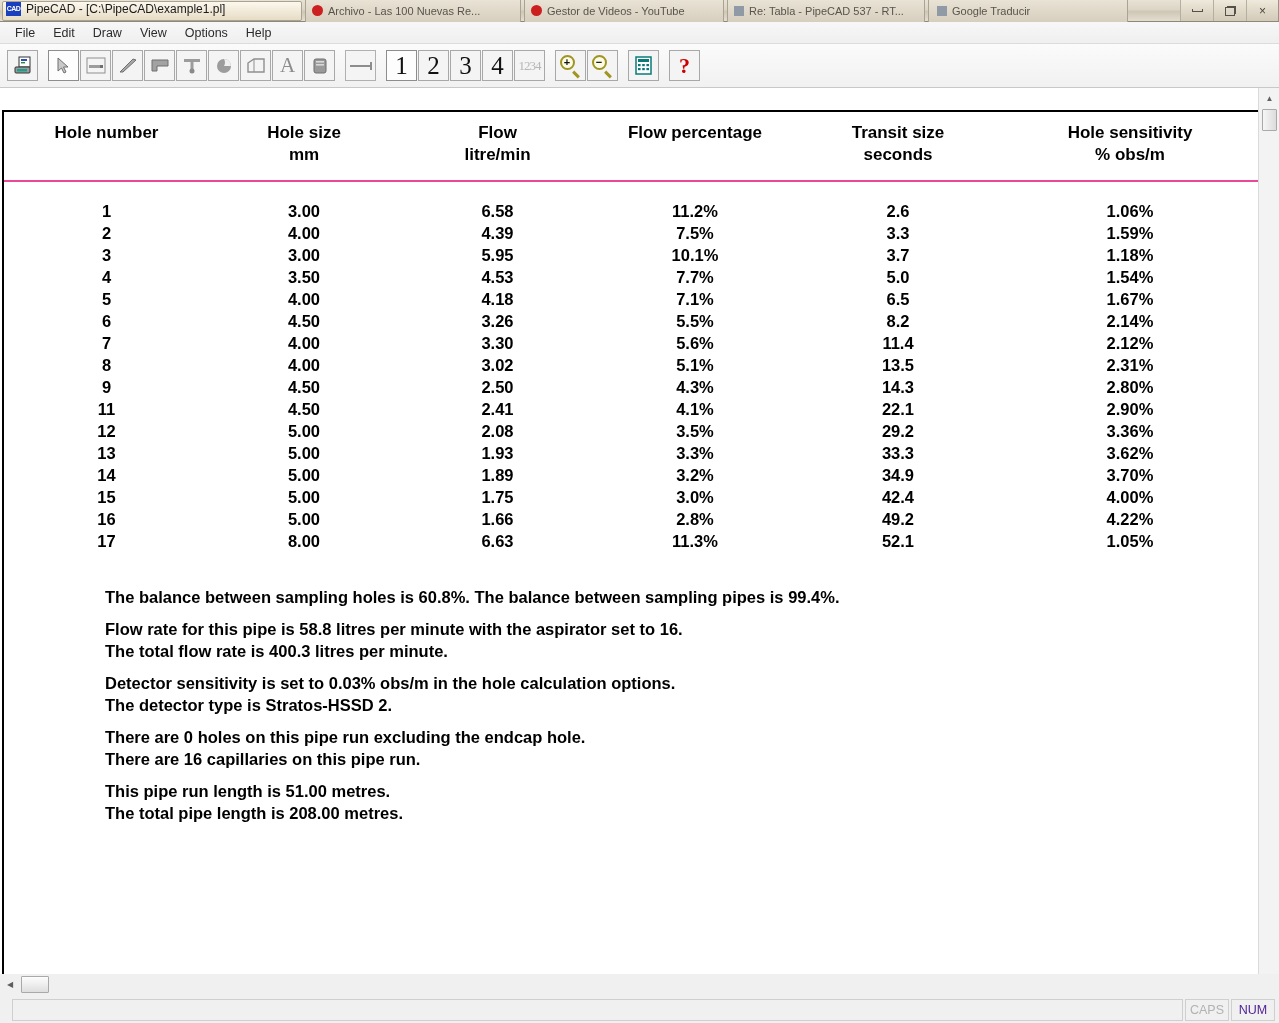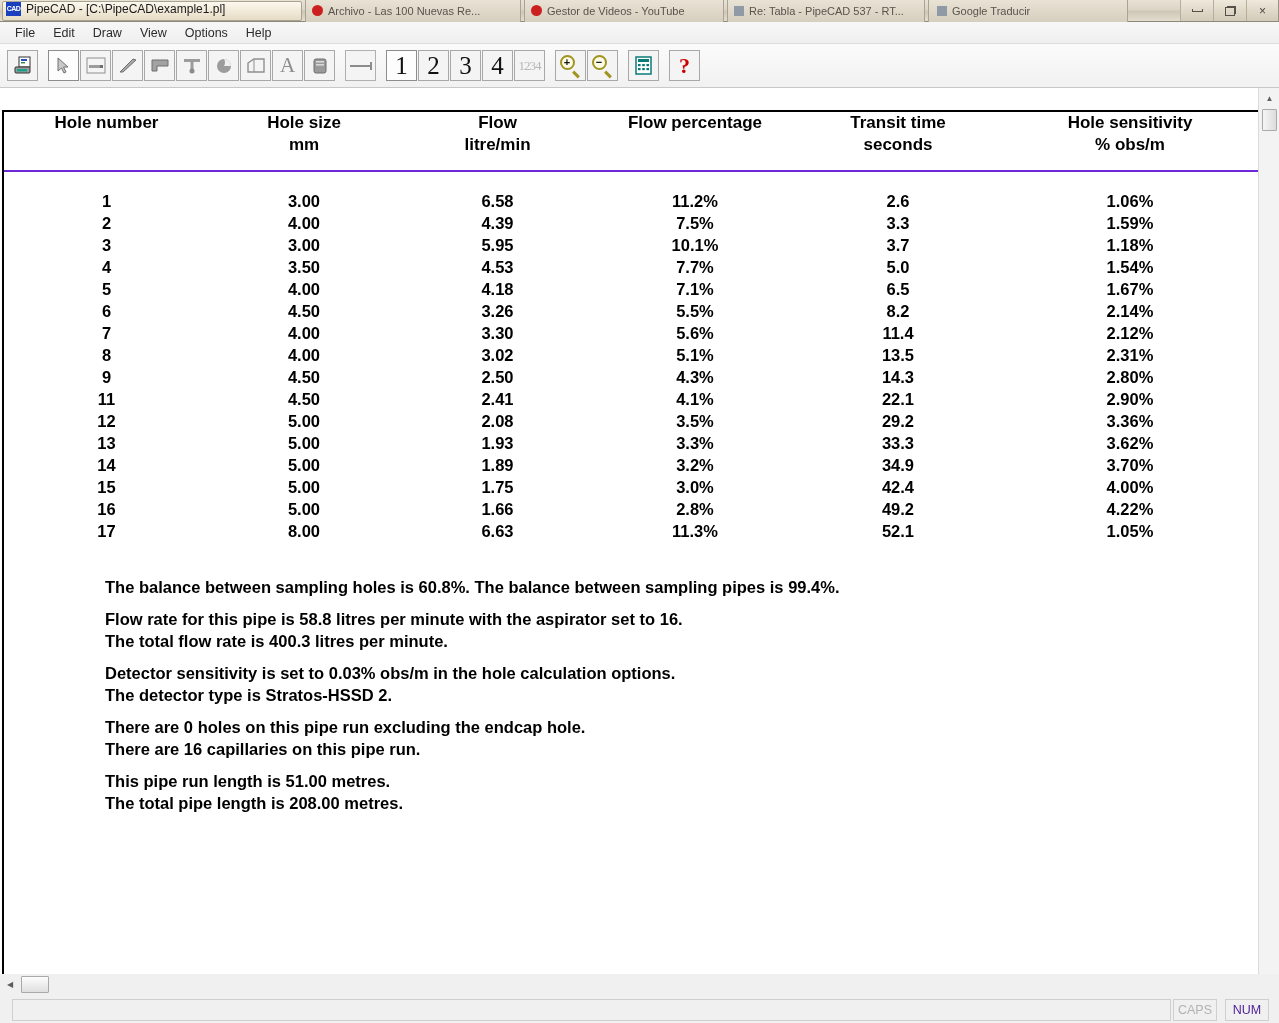--- a/index.html
+++ b/index.html
@@ -125,22 +125,22 @@
     margin: 22px 0 0 2px;
     background: #ffffff;
     border: 2px solid #000000;
     overflow: hidden;
   }
 
   table.report { width: 100%; border-collapse: collapse; table-layout: fixed; }
   table.report th {
     font-size: 17px; font-weight: bold; color: #000;
     text-align: center; vertical-align: top;
-    padding: 0 0 13px 0;
-    border-bottom: 2px solid #6d28d9;
+    padding: 10px 0 13px 0;
+    border-bottom: 2px solid #ec4899;
     line-height: 1.32;
   }
   table.report td {
     font-size: 16.5px; font-weight: bold; color: #000;
     text-align: center; padding: 0; line-height: 22px; height: 22px;
   }
   table.report tbody tr:first-child td { padding-top: 18px; }
   td.size { color: #108010; }
   col.c1 { width: 205px; } col.c2 { width: 190px; } col.c3 { width: 197px; }
   col.c4 { width: 198px; } col.c5 { width: 208px; } col.c6 { width: 256px; }
@@ -184,21 +184,21 @@
   .statusbar {
     position: absolute; left: 0; bottom: 0; width: 1279px; height: 28px;
     background: #f0f0f0; display: flex; align-items: stretch; padding: 4px 2px 2px 12px;
   }
   .status-pane {
     flex: 1; border: 1px solid #cfcfcf; background: #f0f0f0; margin-right: 2px;
   }
   .status-ind {
     width: 44px; border: 1px solid #cfcfcf; background: #f0f0f0;
     display: flex; align-items: center; justify-content: center;
-    font-size: 12.5px; margin-right: 8px;
+    font-size: 12.5px; margin-right: 2px;
   }
   .status-ind.off { color: #b2b2b2; }
   .status-ind.on  { color: #4c1d95; }
 </style>
 </head>
 <body>
 
 <div class="os-taskbar">
   <div class="os-app-title">
     <span class="os-icon-cad">CAD</span>
@@ -388,21 +388,21 @@
               <span>mm</span>
             </th>
             <th>
               <span>Flow</span><br>
               <span>litre/min</span>
             </th>
             <th>
               <span>Flow percentage</span>
             </th>
             <th>
-              <span>Transit time</span><br>
+              <span>Transit size</span><br>
               <span>seconds</span>
             </th>
             <th>
               <span>Hole sensitivity</span><br>
               <span>% obs/m</span>
             </th>
           </tr>
         </thead>
         <tbody id="report-body">
             <tr>

